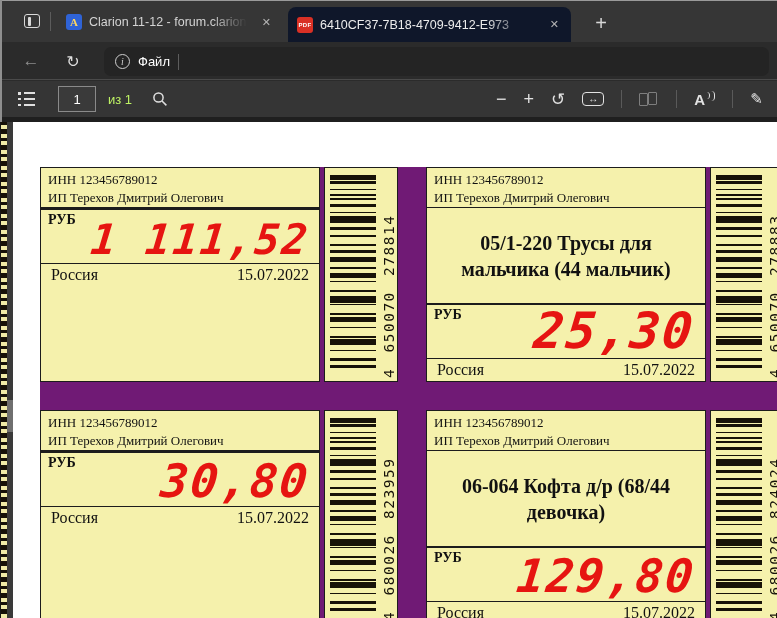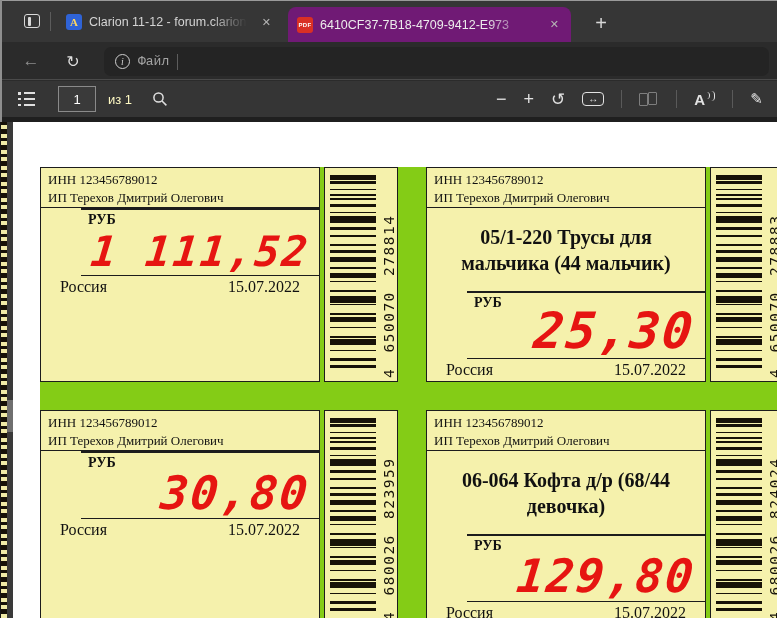--- a/index.html
+++ b/index.html
@@ -10,54 +10,54 @@
   .win-top-edge { position:absolute; left:0; top:0; width:777px; height:1px; background:#9a9a9a; z-index:9; }
   .win-left-edge { position:absolute; left:0; top:0; width:2px; height:122px; background:#8f8f8f; z-index:9; }
 
   .tabstrip { position:absolute; left:0; top:1px; width:777px; height:41px; background:#363636; }
   .ws-icon { position:absolute; left:24px; top:13px; width:16px; height:14px; border:1.6px solid #d9d9d9; border-radius:3px; }
   .ws-icon .pane { position:absolute; left:2.5px; top:1.5px; bottom:1.5px; width:3px; background:#d9d9d9; border-radius:1px; }
   .strip-sep { position:absolute; left:50px; top:11px; width:1px; height:19px; background:#5c5c5c; }
 
   .tab { position:absolute; display:flex; align-items:center; gap:7px; padding:0 9px; font-size:12.5px; color:#d4d4d4; cursor:default; }
   .tab-inactive { left:57px; top:1px; width:226px; height:40px; }
-  .tab-active { left:288px; top:6px; width:283px; height:35px; background:#701a75; border-radius:8px 8px 0 0; color:#ececec; }
+  .tab-active { left:288px; top:6px; width:283px; height:35px; background:#0f172a; border-radius:8px 8px 0 0; color:#ececec; }
   .tab-title { flex:1; overflow:hidden; white-space:nowrap;
       -webkit-mask-image:linear-gradient(90deg,#000 75%,transparent 97%);
       mask-image:linear-gradient(90deg,#000 75%,transparent 97%); }
   .tab-close { font-size:11px; color:#b5b5b5; padding:2px 3px; flex:none; }
   .favicon { width:16px; height:16px; flex:none; display:flex; align-items:center; justify-content:center; border-radius:3px; font-weight:bold; }
   .fav-clarion { background:#2f63d6; color:#ffd75e; font-size:11px; font-family:"Liberation Serif",serif; }
   .fav-pdf { background:#d93025; color:#fff; font-size:6px; letter-spacing:.3px; border-radius:3px; }
   .newtab { position:absolute; left:586px; top:8px; width:30px; height:28px; color:#d8d8d8; font-size:20px; font-weight:300;
             display:flex; align-items:center; justify-content:center; }
 
   .addressrow { position:absolute; left:0; top:42px; width:777px; height:38px; background:#2b2b2b; border-bottom:1px solid #4a4a4a; }
   .nav-btn { position:absolute; top:0; height:38px; display:flex; align-items:center; justify-content:center; width:30px; font-size:17px; }
   .back { left:16px; color:#8d8d8d; }
   .refresh { left:58px; color:#dedede; font-size:16px; }
   .urlpill { position:absolute; left:104px; top:5px; right:8px; height:29px; background:#242424; border-radius:7px;
              display:flex; align-items:center; padding:0 11px; gap:8px; }
   .info-icon { width:15px; height:15px; border:1.2px solid #cfcfcf; border-radius:50%; color:#cfcfcf;
                font-size:10px; font-family:"Liberation Serif",serif; font-style:italic;
                display:flex; align-items:center; justify-content:center; flex:none; }
-  .file-label { font-size:13px; color:#a3a3a3; flex:none;font-family:Liberation Mono, monospace; }
+  .file-label { font-size:13px; color:#ffffff; flex:none; }
   .pill-sep { width:1px; height:16px; background:#5d5d5d; flex:none; }
   .url-text { font-size:13.5px; color:#ececec; white-space:nowrap; overflow:hidden; }
 
   
   .pdfbar { position:absolute; left:0; top:81px; width:777px; height:36px; background:#353535; }
   .pdfbar-bottom { position:absolute; left:0; top:117px; width:777px; height:5px; background:#1f1f1f; }
   .toc-icon { position:absolute; left:18px; top:11px; width:18px; height:14px; display:flex; flex-direction:column; justify-content:space-between; }
   .toc-row { display:flex; align-items:center; gap:3px; height:2.5px; }
   .toc-dot { width:3px; height:2.5px; background:#e0e0e0; }
   .toc-bar { width:11px; height:2px; background:#e0e0e0; }
   .page-input { position:absolute; left:58px; top:5px; width:38px; height:26px; background:#3a3a3a; border:1px solid #8a8a8a;
                 color:#fff; font-size:13px; text-align:center; font-family:"Liberation Sans",sans-serif; }
-  .of-label { position:absolute; left:108px; top:11px; font-size:13px; color:#fef9c3; }
+  .of-label { position:absolute; left:108px; top:11px; font-size:13px; color:#bef264; }
   .search-icon { position:absolute; left:152px; top:10px; }
 
   .pdf-right { position:absolute; left:484px; top:0; right:0; height:36px; display:flex; align-items:center; gap:17px; padding-left:12px; }
   .tool-btn { color:#e2e2e2; font-size:18px; line-height:1; flex:none; display:flex; align-items:center; justify-content:center; }
   .rotate { font-size:17px; }
   .fit-box { width:22px; height:14px; border:1.6px solid #e2e2e2; border-radius:4px; font-size:10px; line-height:11px; text-align:center; color:#e2e2e2; }
   .bar-sep { width:1px; height:18px; background:#5a5a5a; flex:none; }
   .pages-icon { position:relative; width:20px; height:15px; opacity:.55; }
   .pages-icon .pg { position:absolute; width:9px; height:13px; border:1.4px solid #bbb; border-radius:1px; background:transparent; }
   .pages-icon .pg1 { left:0; top:1px; }
@@ -67,35 +67,35 @@
   .wave { width:4px; height:7px; border-right:1.5px solid #e2e2e2; border-radius:0 5px 5px 0; margin-top:1px; }
   .wave.big { height:10px; margin-top:0; }
   .pen-clip { width:14px; overflow:hidden; color:#e2e2e2; font-size:15px; flex:none; }
 
   
   .edge-stripes { position:absolute; left:0; top:122px; width:7px; height:496px; border-left:1px solid #151515;
       background:repeating-linear-gradient(to bottom,#161108 0 3px,#efeaa6 3px 7px,#161108 7px 12px,#efeaa6 12px 16px); }
   .edge-gap { position:absolute; left:7px; top:122px; width:6px; height:496px; background:#3a3a3a; }
   .edge-thumb { position:absolute; left:0; top:278px; width:6px; height:32px; background:#6f6f6f; }
   .page { position:absolute; left:13px; top:122px; width:764px; height:496px; background:#ffffff; }
-  .yellow-zone { position:absolute; left:27px; top:45px; width:737px; height:451px; background:#84cc16;
+  .yellow-zone { position:absolute; left:27px; top:45px; width:737px; height:451px; background:#701a75;
       display:grid; grid-template-columns:358px 358px; grid-template-rows:215px 215px; column-gap:15px; row-gap:15px;gap:28px; }
 
   .pair { display:flex; gap:4px; }
   .labbox { flex:0 0 280px; border:1.5px solid #1c1c1c; background:#f5f1ac; display:flex; flex-direction:column;
             font-family:"Liberation Serif",serif; color:#111; }
   .lab-header { height:40px; border-bottom:1px solid #1c1c1c; padding:3px 7px 0; font-size:13px; line-height:1.4; }
   .lab-name { flex:1; display:flex; align-items:center; justify-content:center; text-align:center;
               font-weight:bold; font-size:20px; line-height:1.3; padding:0 12px; }
-  .lab-price { height:68px; border-top:2px solid #1c1c1c; border-bottom:1.5px solid #1c1c1c; position:relative;margin-left:40px; }
+  .lab-price { height:56px; border-top:2px solid #1c1c1c; border-bottom:1.5px solid #1c1c1c; position:relative; }
   .rub { position:absolute; left:7px; top:2px; font-weight:bold; font-size:14px; }
   .price { position:absolute; right:10px; bottom:2px; font-family:"DejaVu Sans Mono",monospace; font-weight:bold;
            font-style:italic; color:#e61511; letter-spacing:2px; transform:skewX(-6deg); line-height:1; }
   .p-42 { font-size:42px; } .p-50 { font-size:50px; } .p-46 { font-size:46px; }
-  .lab-footer { height:22px; display:flex; align-items:center; justify-content:space-between; padding:0 19px; font-size:16px; }
+  .lab-footer { height:22px; display:flex; align-items:center; justify-content:space-between; padding:0 10px; font-size:16px; }
 
   .bcbox { flex:0 0 74px; border:1.5px solid #1c1c1c; background:#f5f1ac; position:relative; }
   .bars { position:absolute; left:5px; top:7px; bottom:9px; width:46px;
       background:
         repeating-linear-gradient(to bottom,#171208 0 2px,transparent 2px 6px,#171208 6px 9px,transparent 9px 14px,#171208 14px 15px,transparent 15px 23px),
         repeating-linear-gradient(to bottom,#171208 0 5px,transparent 5px 19px,#171208 19px 21px,transparent 21px 41px); }
   .bnum { position:absolute; right:0px; top:3px; bottom:3px; writing-mode:vertical-rl; transform:rotate(180deg);
       font-family:"DejaVu Sans Mono",monospace; font-size:14.5px; letter-spacing:1.5px; word-spacing:5px;
       color:#141109; display:flex; align-items:center; }
 </style>

